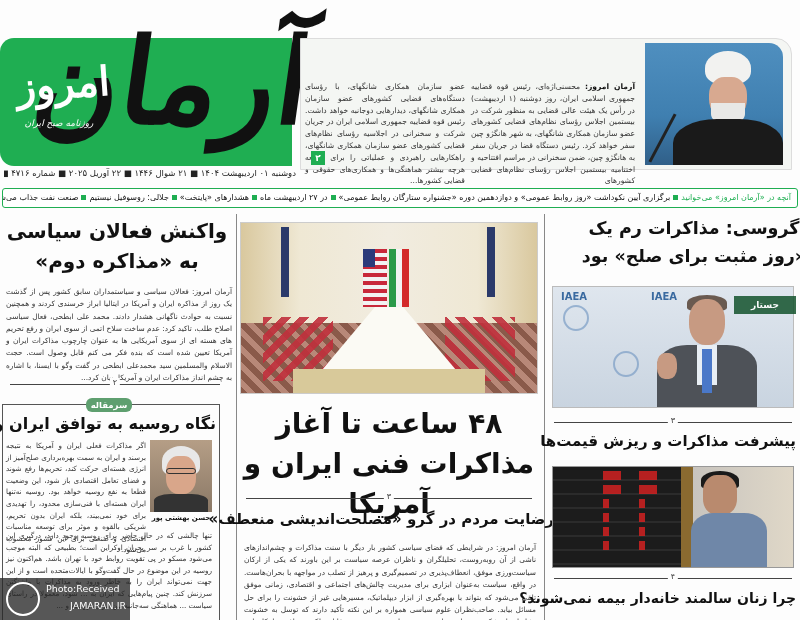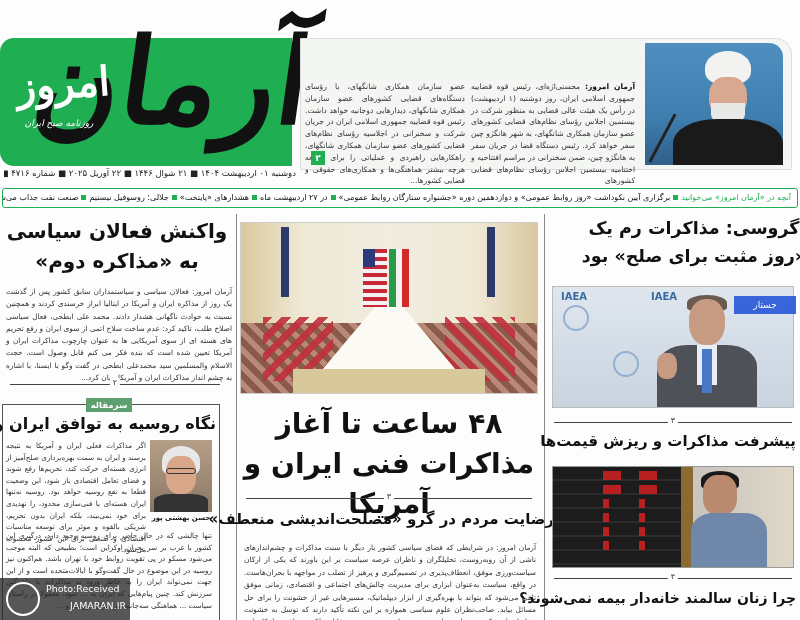--- a/index.html
+++ b/index.html
@@ -40,21 +40,21 @@
   #div2 { left: 544px; top: 214px; height: 406px; }
 
   
   #left-h1 { left: 4px; top: 216px; width: 226px; font-size: 20px; font-weight: bold; line-height: 30px; text-align: center; }
   #left-body { left: 6px; top: 286px; width: 226px; font-size: 7.4px; line-height: 12.3px; text-align: justify; color: #333; }
   .sep { height: 1px; background: #444; }
   .sep .num { position: absolute; left: 50%; top: -6px; transform: translateX(-50%); background: #fdfdfd; padding: 0 3px; font-size: 8px; color: #333; }
   #left-sep { left: 10px; top: 384px; width: 210px; }
 
   #editorial-box { left: 2px; top: 404px; width: 218px; height: 216px; border: 1px solid #555; border-bottom: none; }
-  #editorial-label { left: 86px; top: 398px; width: 46px; height: 14px; background: #5e9f6f; color: #fff; font-size: 8.5px; text-align: center; line-height: 14px; font-weight: bold; }
+  #editorial-label { left: 86px; top: 398px; width: 46px; height: 14px; background: #5e9f6f; color: #fff; font-size: 8.5px; text-align: center; line-height: 14px; font-weight: bold; border-radius: 6px; }
   #editorial-h { left: 6px; top: 414px; width: 210px; font-size: 16px; font-weight: bold; text-align: center; white-space: nowrap; }
   #editorial-photo { left: 150px; top: 440px; width: 62px; height: 72px; background: linear-gradient(180deg, #b59e86 0%, #8a7866 100%); overflow: hidden; }
   #editorial-photo .hair { position: absolute; left: 12px; top: 6px; width: 38px; height: 30px; background: #e8e8e8; border-radius: 50% 50% 30% 30%; }
   #editorial-photo .face { position: absolute; left: 16px; top: 16px; width: 30px; height: 38px; background: #d9a68a; border-radius: 40%; }
   #editorial-photo .glasses { position: absolute; left: 16px; top: 28px; width: 30px; height: 6px; border: 1.5px solid #333; border-radius: 3px; }
   #editorial-photo .jacket { position: absolute; left: 4px; top: 54px; width: 54px; height: 22px; background: #333; border-radius: 30% 30% 0 0; }
   #editorial-caption { left: 150px; top: 514px; width: 62px; font-size: 7px; text-align: center; font-weight: bold; }
   #editorial-body-top { left: 6px; top: 440px; width: 140px; font-size: 7.2px; line-height: 11.6px; text-align: justify; color: #333; }
   #editorial-body-bottom { left: 6px; top: 530px; width: 206px; font-size: 7.2px; line-height: 11.6px; text-align: justify; color: #333; }
 
@@ -87,21 +87,21 @@
   #right-photo { left: 552px; top: 286px; width: 242px; height: 122px; background: linear-gradient(180deg, #dfe6ee 0%, #c9d4e0 100%); overflow: hidden; border: 1px solid #bbb; }
   #right-photo .iaea1 { position: absolute; left: 8px; top: 4px; font-size: 10px; color: #3a6aa0; font-weight: bold; direction: ltr; }
   #right-photo .iaea2 { position: absolute; left: 98px; top: 4px; font-size: 10px; color: #3a6aa0; font-weight: bold; direction: ltr; }
   #right-photo .iaea-ring { position: absolute; width: 26px; height: 26px; border: 2px solid #7a9cc4; border-radius: 50%; opacity: .7; }
   #right-photo .head { position: absolute; left: 136px; top: 12px; width: 36px; height: 46px; background: #c79a82; border-radius: 45%; }
   #right-photo .hair { position: absolute; left: 134px; top: 8px; width: 40px; height: 16px; background: #6a5a50; border-radius: 50% 50% 20% 20%; }
   #right-photo .suit { position: absolute; left: 104px; top: 58px; width: 100px; height: 70px; background: #4e5258; border-radius: 30% 30% 0 0; }
   #right-photo .shirt { position: absolute; left: 144px; top: 58px; width: 20px; height: 40px; background: #e8eef4; }
   #right-photo .tie { position: absolute; left: 149px; top: 62px; width: 10px; height: 44px; background: #4a78c8; }
   #right-photo .hand { position: absolute; left: 104px; top: 66px; width: 20px; height: 26px; background: #c79a82; border-radius: 40%; }
-  #right-tag { left: 734px; top: 296px; width: 62px; height: 18px; background: #1d4ed8; opacity: .85; color: #fff; font-size: 9px; text-align: center; line-height: 18px; font-weight: normal; }
+  #right-tag { left: 734px; top: 296px; width: 62px; height: 18px; background: #14532d; opacity: .85; color: #fff; font-size: 9px; text-align: center; line-height: 18px; font-weight: bold; }
 
   #right-sep1 { left: 554px; top: 422px; width: 238px; }
   #right-h2 { left: 550px; top: 432px; width: 246px; font-size: 15px; font-weight: bold; text-align: center; white-space: nowrap; }
   #right-photo2 { left: 552px; top: 466px; width: 242px; height: 102px; background: #2a2a2a; overflow: hidden; border: 1px solid #999; }
   #right-photo2 .board { position: absolute; left: 0; top: 0; width: 128px; height: 102px; background: repeating-linear-gradient(180deg, #1c1c1c 0 12px, #2b2b2b 12px 14px); }
   #right-photo2 .rate { position: absolute; width: 18px; height: 9px; background: #d22; opacity: .8; }
   #right-photo2 .frame { position: absolute; left: 128px; top: 0; width: 12px; height: 102px; background: #8a6a30; }
   #right-photo2 .bg { position: absolute; left: 140px; top: 0; width: 102px; height: 102px; background: linear-gradient(90deg, #c8c4be, #e0d8c8); }
   #right-photo2 .man-head { position: absolute; left: 150px; top: 8px; width: 34px; height: 40px; background: #b98a6e; border-radius: 40%; }
   #right-photo2 .man-hair { position: absolute; left: 148px; top: 4px; width: 38px; height: 18px; background: #1a1a1a; border-radius: 50% 50% 20% 20%; }

